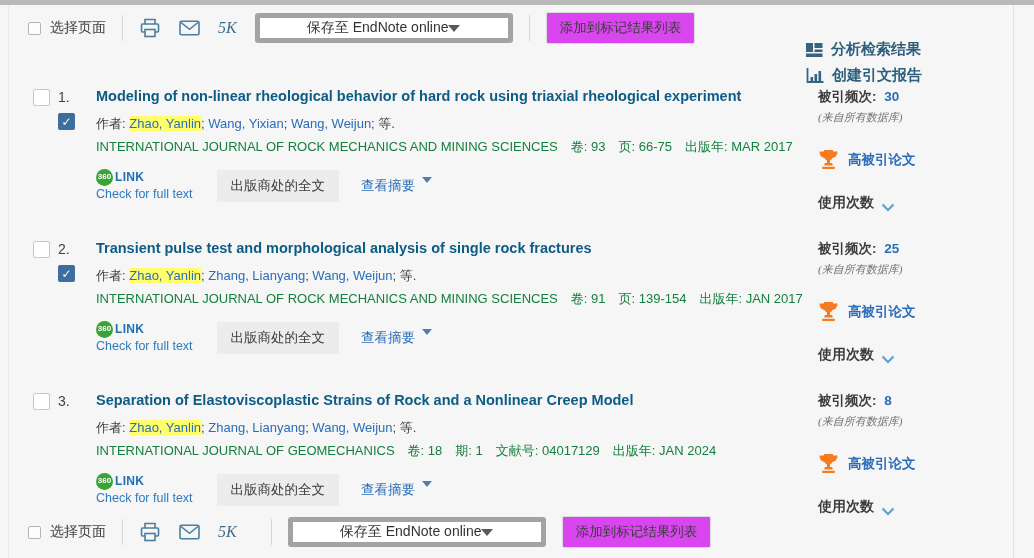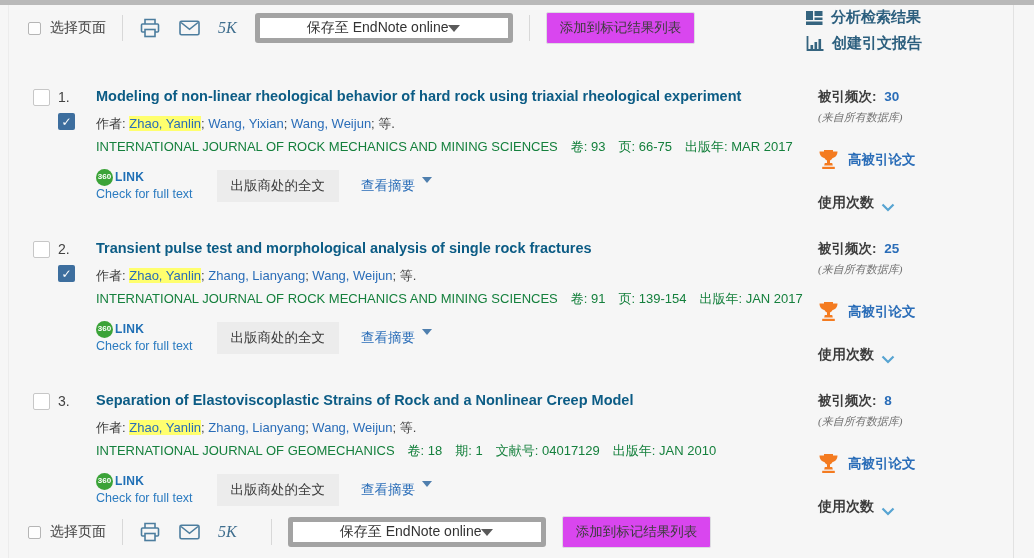--- a/index.html
+++ b/index.html
@@ -19,21 +19,21 @@
   .export-limit { font-style:italic; font-size:16px; color:#3f6e8e; margin-right:18px; cursor:pointer;font-family:Liberation Serif, serif; }
   .dropdown { width:258px; height:30px; border:5px solid #a3a3a3; border-radius:3px; background:#fff;
               display:flex; align-items:center; justify-content:center; padding:0 11px;
               font-size:14px; color:#333; cursor:pointer; flex:none; }
   .dd-arrow { width:0; height:0; border-left:6px solid transparent; border-right:6px solid transparent; border-top:7px solid #5a5a5a; }
   .btn { background:#d946ef; border:1px solid #dcdce0; border-radius:2px; padding:6px 13px;
          font-size:13.5px; color:#3c3c3c; cursor:pointer; white-space:nowrap; }
   .btn-after-dd { margin-left:16px; }
 
   
-  .analysis-links { position:absolute; top:8px; left:806px; }
+  .analysis-links { position:absolute; top:40px; left:806px; }
   .an-link { display:flex; align-items:center; gap:8px; color:#2c5f7e; font-weight:bold; font-size:15px;
              margin-bottom:7px; cursor:pointer; }
 
   
   .results { padding-left:33px; margin-top:36px; }
   .result { display:flex; min-height:121px; margin-bottom:27px; }
   .sel-col { width:25px; flex:none; padding-top:2px; }
   .item-cb { width:17px; height:17px; border:1px solid #c7c7c7; background:#fff; border-radius:2px; }
   .num-col { width:38px; flex:none; }
   .res-num { font-size:14px; color:#424242; padding-top:2px; }
@@ -230,21 +230,21 @@
     </div>
     <div class="num-col">
       <div class="res-num">3.</div>
       <div class="checked-box" style="visibility: hidden;">
         <span>✓</span>
       </div>
     </div>
     <div class="main-col">
       <div class="res-title">Separation of Elastoviscoplastic Strains of Rock and a Nonlinear Creep Model</div>
       <div class="authors-line"><span>作者: </span><span class="author-link hl">Zhao, Yanlin</span><span>; </span><span class="author-link">Zhang, Lianyang</span><span>; </span><span class="author-link">Wang, Weijun</span><span>; </span><span>等.</span></div>
-      <div class="source-line"><span>INTERNATIONAL JOURNAL OF GEOMECHANICS</span><span class="src-pair"><span>卷: </span><span>18</span></span><span class="src-pair"><span>期: </span><span>1</span></span><span class="src-pair"><span>文献号: </span><span>04017129</span></span><span class="src-pair"><span>出版年: </span><span>JAN 2010</span></span></div>
+      <div class="source-line"><span>INTERNATIONAL JOURNAL OF GEOMECHANICS</span><span class="src-pair"><span>卷: </span><span>18</span></span><span class="src-pair"><span>期: </span><span>1</span></span><span class="src-pair"><span>文献号: </span><span>04017129</span></span><span class="src-pair"><span>出版年: </span><span>JAN 2024</span></span></div>
       <div class="links-row">
         <div class="link360">
           <div class="l360-top">
             <span class="badge360">360</span>
             <span class="l360-word">LINK</span>
           </div>
           <div class="l360-check">Check for full text</div>
         </div>
         <button class="btn-light">出版商处的全文</button>
         <div class="view-abstract">

